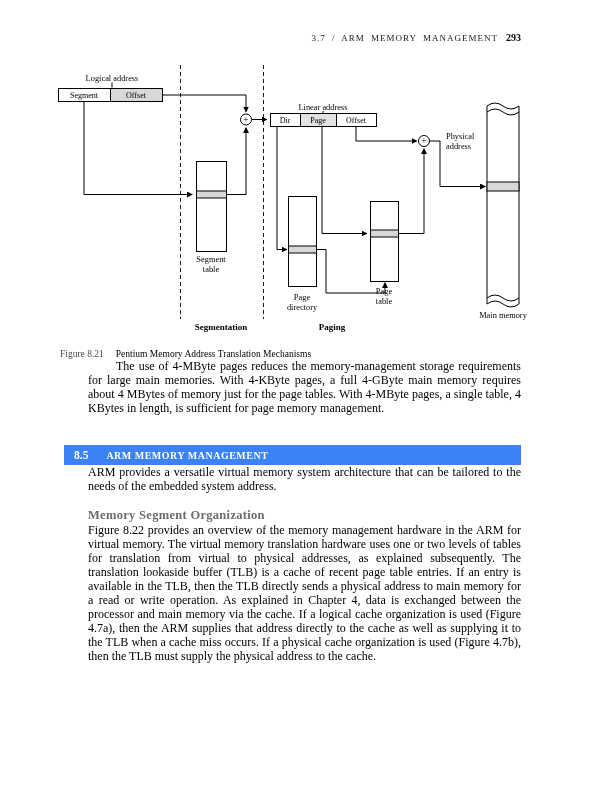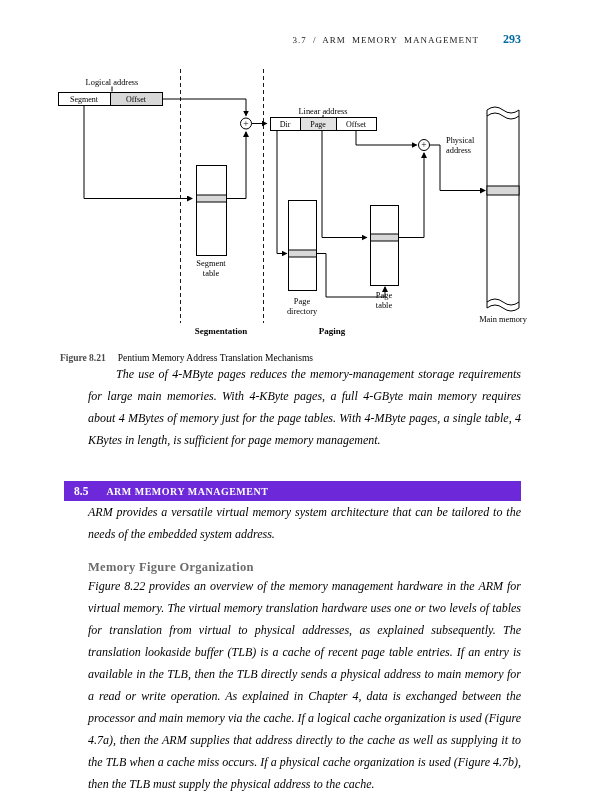--- a/index.html
+++ b/index.html
@@ -1,43 +1,43 @@
 <!DOCTYPE html>
 <html><head>
 <meta charset="utf-8">
 <style>
   html,body{margin:0;padding:0;background:#fff;}
   body{width:604px;height:800px;font-family:"Liberation Serif","DejaVu Serif",serif;color:#000;}
   .page{position:relative;width:604px;height:800px;overflow:hidden;}
 
   .running-head{padding-top:32px;margin-right:83px;text-align:right;
     font-size:9px;letter-spacing:1px;word-spacing:3px;color:#1a1a1a;}
-  .running-head .pageno{font-size:12px;font-weight:bold;letter-spacing:0;margin-left:24px;color:#0369a1;}
+  .running-head .pageno{font-size:10px;font-weight:bold;letter-spacing:0;margin-left:8px;color:#000000;}
 
   svg.fig{display:block;margin-top:18px;}
   svg .ln{stroke:#000;stroke-width:1;fill:none;}
   svg .dash{stroke:#000;stroke-width:0.9;fill:none;stroke-dasharray:4 3;}
   svg .box{fill:#fff;stroke:#000;stroke-width:1;}
   svg .shade{fill:#d8d8d8;stroke:#000;stroke-width:1;}
   svg .shade2{fill:#e2e2e2;stroke:#000;stroke-width:1;}
   svg text{font-family:"Liberation Serif","DejaVu Serif",serif;font-size:8.4px;fill:#000;
     dominant-baseline:central;}
   svg text.cell{font-size:8px;text-anchor:middle;}
   svg text.ctr{text-anchor:middle;}
   svg text.plus{font-size:9.5px;text-anchor:middle;}
   svg text.bld{font-weight:bold;font-size:9px;text-anchor:middle;}
 
   .caption{margin:8px 0 0 60px;font-size:9.5px;}
-  .caption .cap-label{font-weight:bold;color:#4a4a4a;margin-right:12px;}
+  .caption .cap-label{font-weight:normal;color:#4a4a4a;margin-right:12px;}
 
-  p.body{margin:0 0 0 88px;width:433px;font-size:12px;line-height:22px;text-align:justify;font-style:italic;}
+  p.body{margin:0 0 0 88px;width:433px;font-size:12px;line-height:14px;text-align:justify;}
   p.indent{text-indent:28px;}
   .p1{margin-top:42px;}
 
-  .section-bar{margin:30px 0 0 64px;width:447px;height:20px;background:#6d28d9;
+  .section-bar{margin:30px 0 0 64px;width:447px;height:20px;background:#3b82f6;
     display:flex;align-items:center;padding-left:10px;color:#fff;}
   .section-bar .sec-num{font-weight:bold;font-size:11.5px;margin-right:18px;}
   .section-bar .sec-title{font-weight:bold;font-size:10px;letter-spacing:0.5px;}
 
   .p2{margin-top:22px;}
 
   h3.subhead{margin:15px 0 0 88px;font-size:12.5px;font-weight:bold;color:#6b6b6b;
     letter-spacing:0.3px;}
   .p3{margin-top:8px;}
 </style>
@@ -152,17 +152,17 @@
 
   <p class="body indent p1">The use of 4-MByte pages reduces the memory-management storage requirements for large main memories. With 4-KByte pages, a full 4-GByte main memory requires about 4 MBytes of memory just for the page tables. With 4-MByte pages, a single table, 4 KBytes in length, is sufficient for page memory management.</p>
 
   <div class="section-bar">
     <span class="sec-num">8.5</span>
     <span class="sec-title">ARM MEMORY MANAGEMENT</span>
   </div>
 
   <p class="body p2">ARM provides a versatile virtual memory system architecture that can be tailored to the needs of the embedded system address.</p>
 
-  <h3 class="subhead">Memory Figure Organization</h3>
+  <h3 class="subhead">Memory Segment Organization</h3>
 
   <p class="body p3">Figure 8.22 provides an overview of the memory management hardware in the ARM for virtual memory. The virtual memory translation hardware uses one or two levels of tables for translation from virtual to physical addresses, as explained subsequently. The translation lookaside buffer (TLB) is a cache of recent page table entries. If an entry is available in the TLB, then the TLB directly sends a physical address to main memory for a read or write operation. As explained in Chapter 4, data is exchanged between the processor and main memory via the cache. If a logical cache organization is used (Figure 4.7a), then the ARM supplies that address directly to the cache as well as supplying it to the TLB when a cache miss occurs. If a physical cache organization is used (Figure 4.7b), then the TLB must supply the physical address to the cache.</p>
 
 </div>
 
 </body></html>

